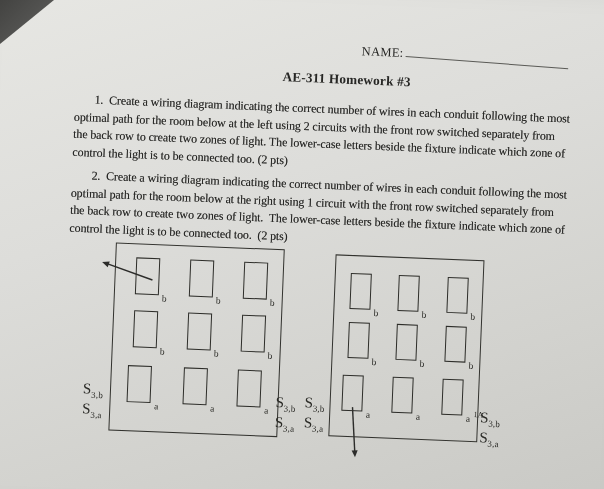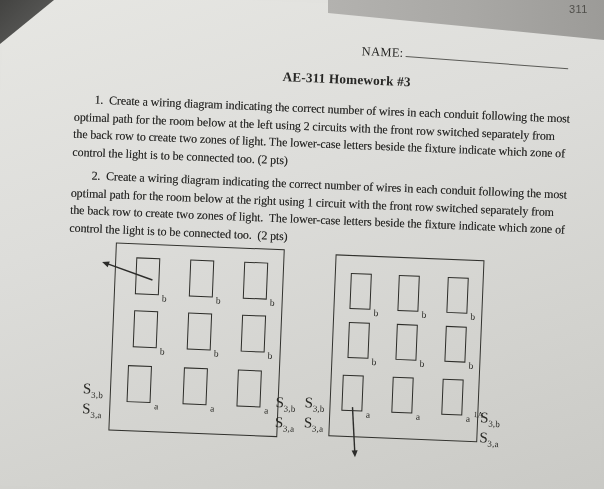--- a/index.html
+++ b/index.html
@@ -148,17 +148,14 @@
         <div class="sw" style="left:-26px;top:140px"><span>S</span><sub>3,b</sub></div>
         <div class="sw" style="left:-26px;top:160px"><span>S</span><sub>3,a</sub></div>
         <div class="sw" style="left:150px;top:148px"><span>S</span><sub>3,b</sub></div>
         <div class="sw" style="left:150px;top:168px"><span>S</span><sub>3,a</sub></div>
       </div>
 
     </div>
   </div>
 
   <div class="corner-dark"></div>
-  <div class="top-band">
-    <span class="corner-number">311</span>
-  </div>
 
 </div>
 
 </body></html>

